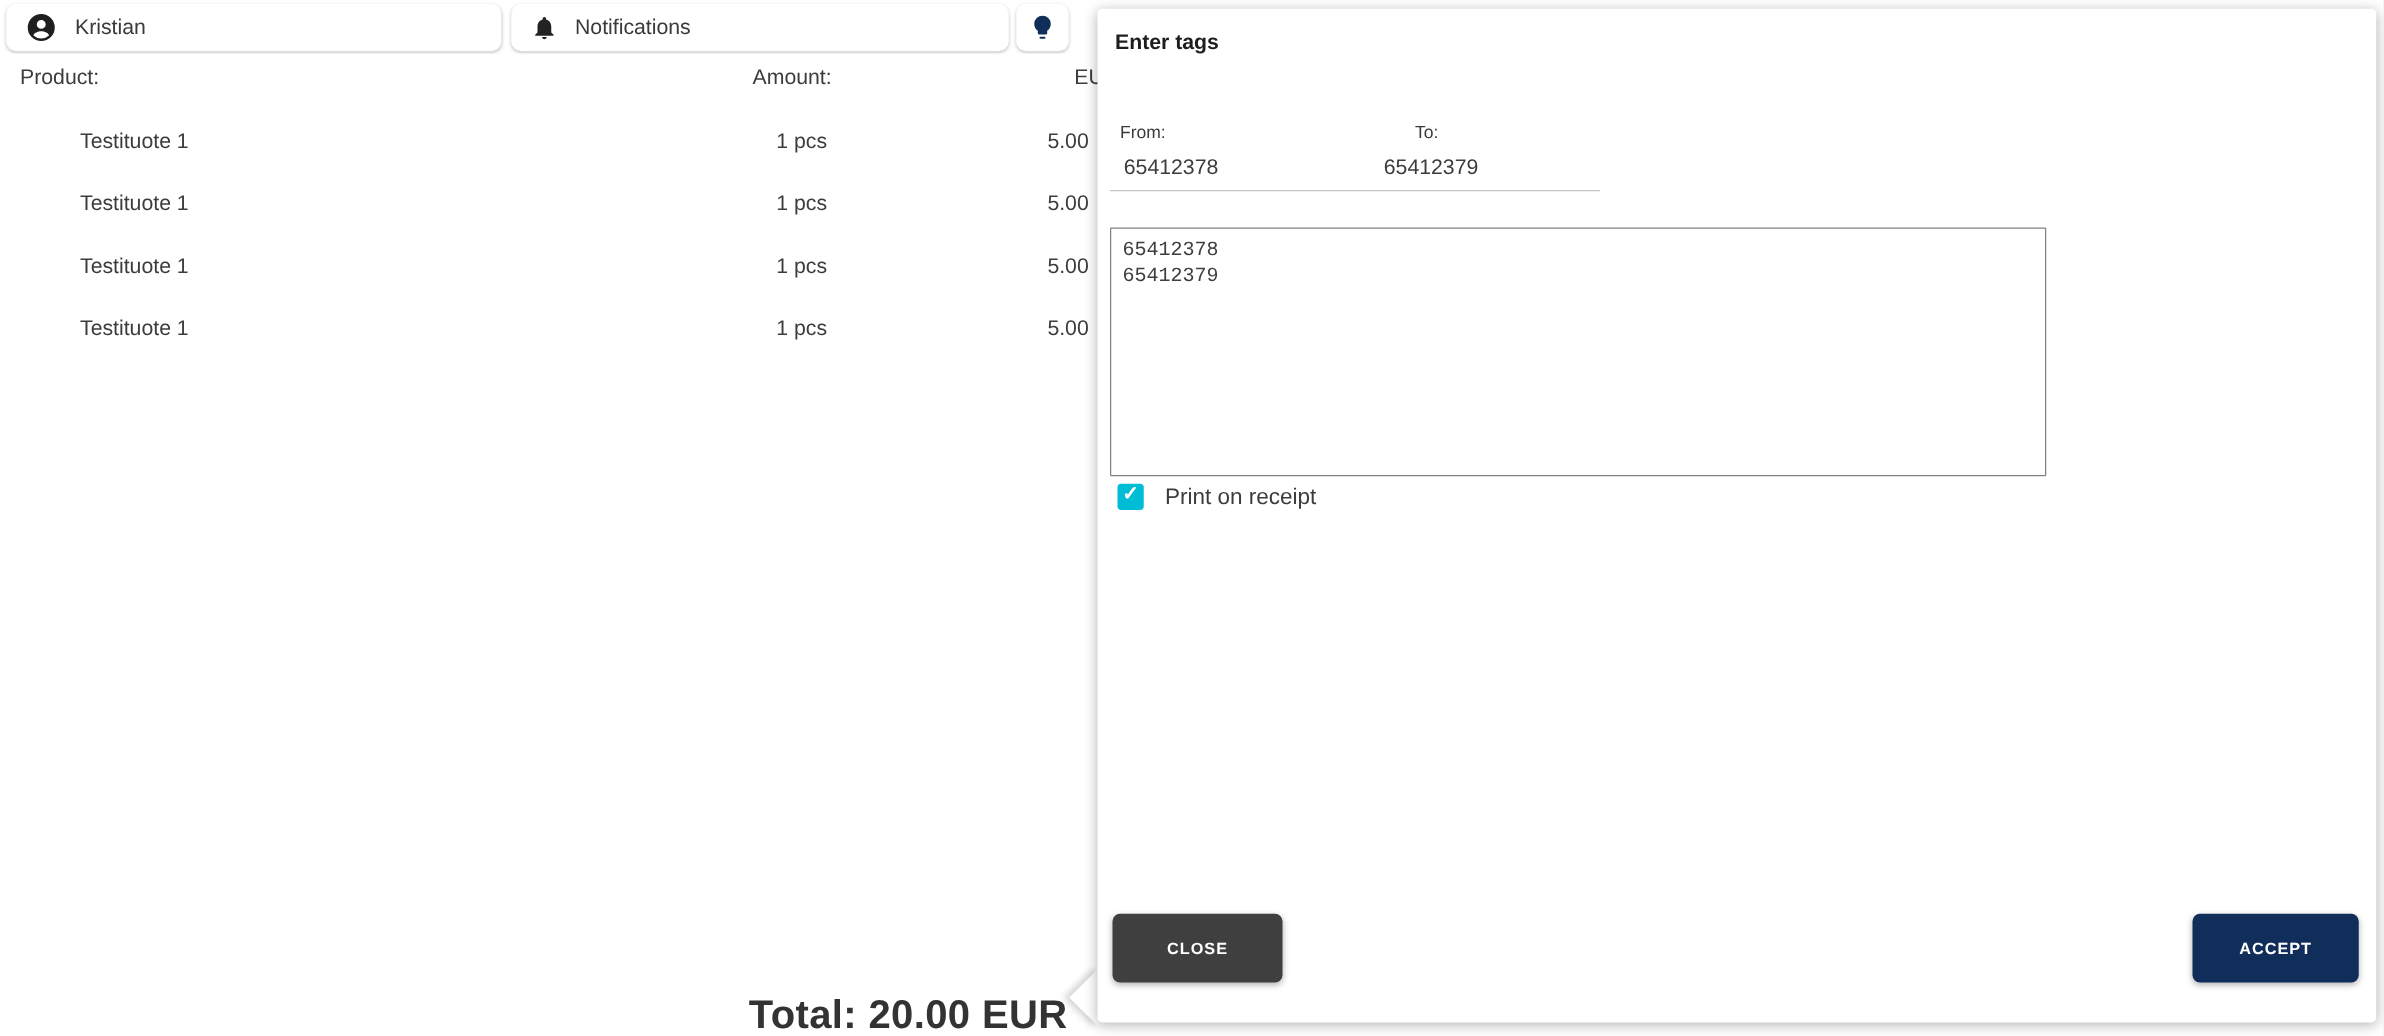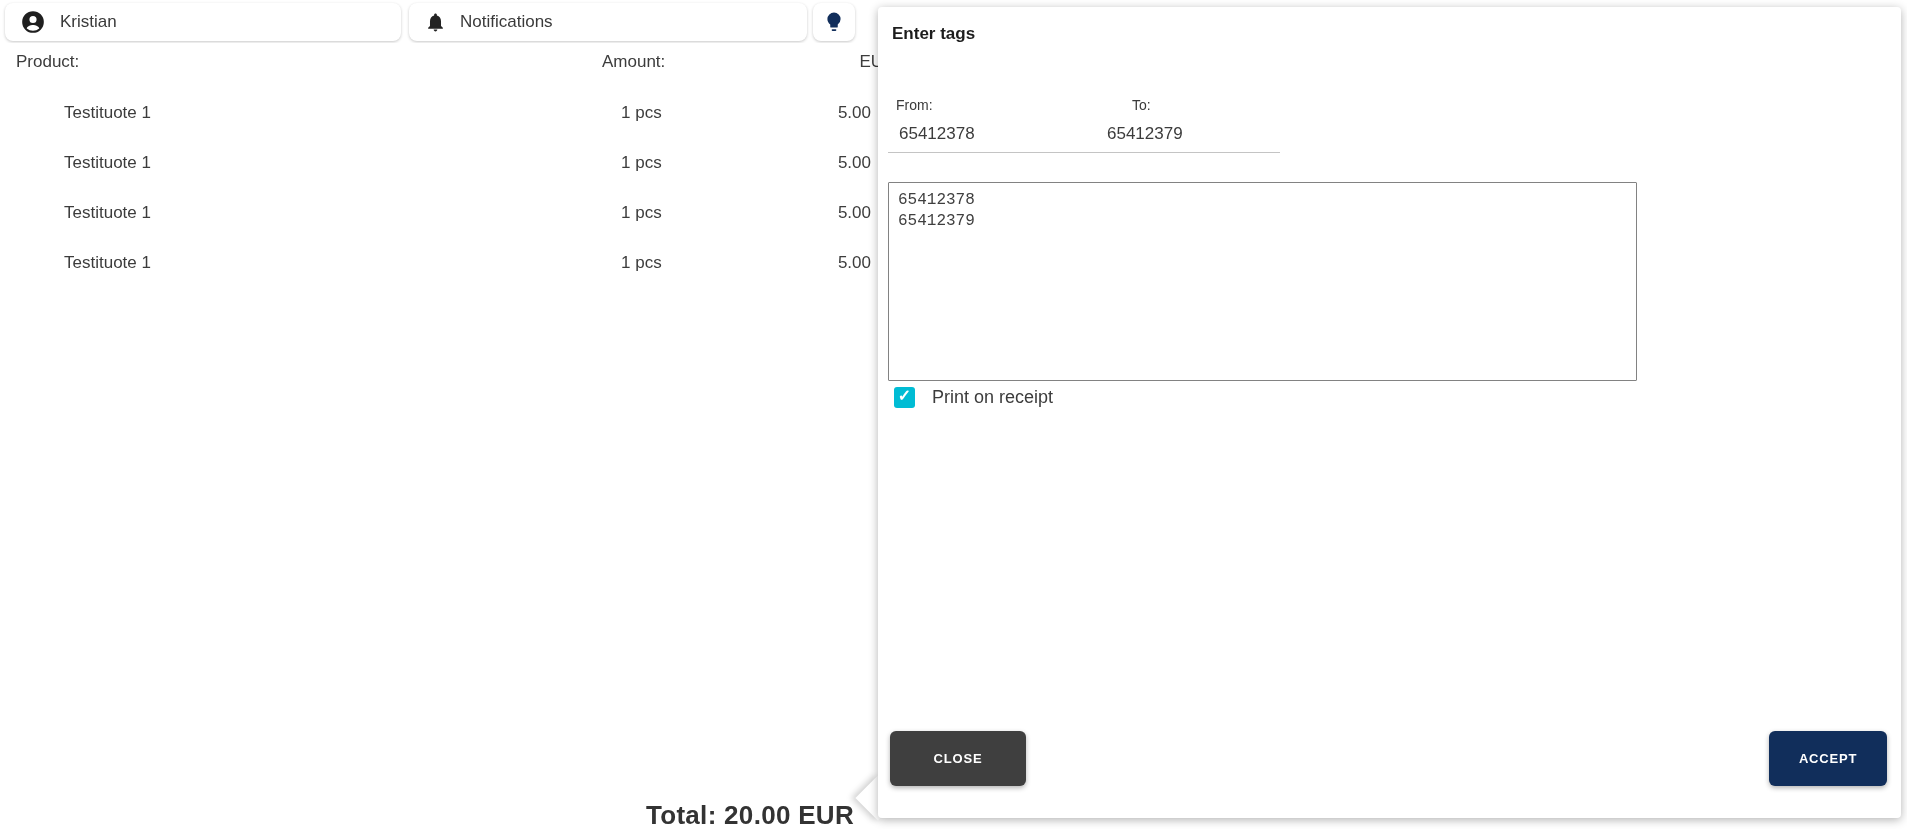--- a/index.html
+++ b/index.html
@@ -41,21 +41,21 @@
     margin-left: 34px;
   }
   .t-row { position: relative; height: 50px; font-size: 17px; color: #3c3c3c; }
   .t-row:first-child { margin-top: 2px; }
   .t-row .c-product { position: absolute; left: 28px;  top: 16px; }
   .t-row .c-amount  { position: absolute; left: 585px; top: 16px; }
   .t-row .c-price   { position: absolute; right: 18px; top: 16px; }
 
   #total-line {
     position: absolute; right: 35px; bottom: 0px;
-    font-size: 26px; font-weight: bold; color: #333;
+    font-size: 32px; font-weight: bold; color: #333;
     line-height: 1.05; letter-spacing: .3px;
   }
 
   
   #dialog {
     position: absolute; left: 878px; top: 7px; width: 1023px; height: 811px;
     background: #fff; border-radius: 4px;
     box-shadow: 0 2px 10px rgba(0,0,0,.30);
   }
   #dialog-tail {
@@ -106,21 +106,21 @@
   #checkbox-label { font-size: 18px; color: #3c3c3c; }
 
   .dlg-btn {
     position: absolute; top: 724px; height: 55px;
     border: none; border-radius: 6px; cursor: pointer;
     color: #fff; font-family: "Liberation Sans", sans-serif;
     font-size: 13px; font-weight: bold; letter-spacing: .8px;
     box-shadow: 0 2px 5px rgba(0,0,0,.30);
   }
   #close-button  { left: 12px;  width: 136px; background: #3f3f3f; }
-  #accept-button { right: 14px; width: 118px; background: #112e5b; }
+  #accept-button { right: 14px; width: 133px; background: #112e5b; }
 
   svg { display: block; }
 </style>
 </head>
 <body>
 
 <div id="screen">
 
   <div class="topcard" id="user-card">
     <span class="icon-wrap">

